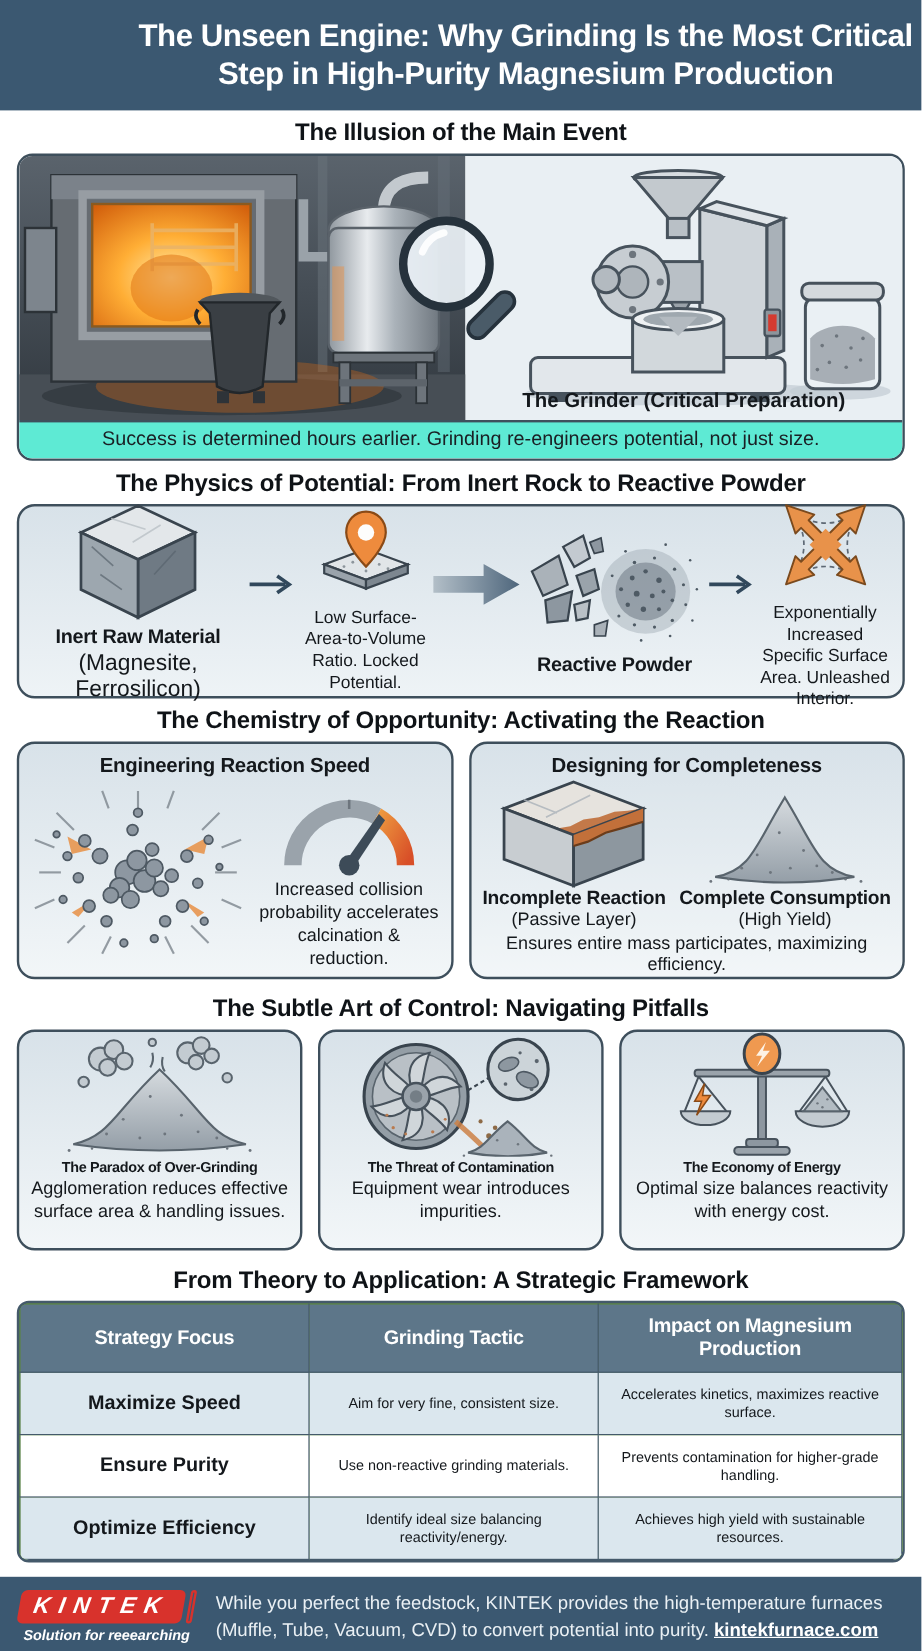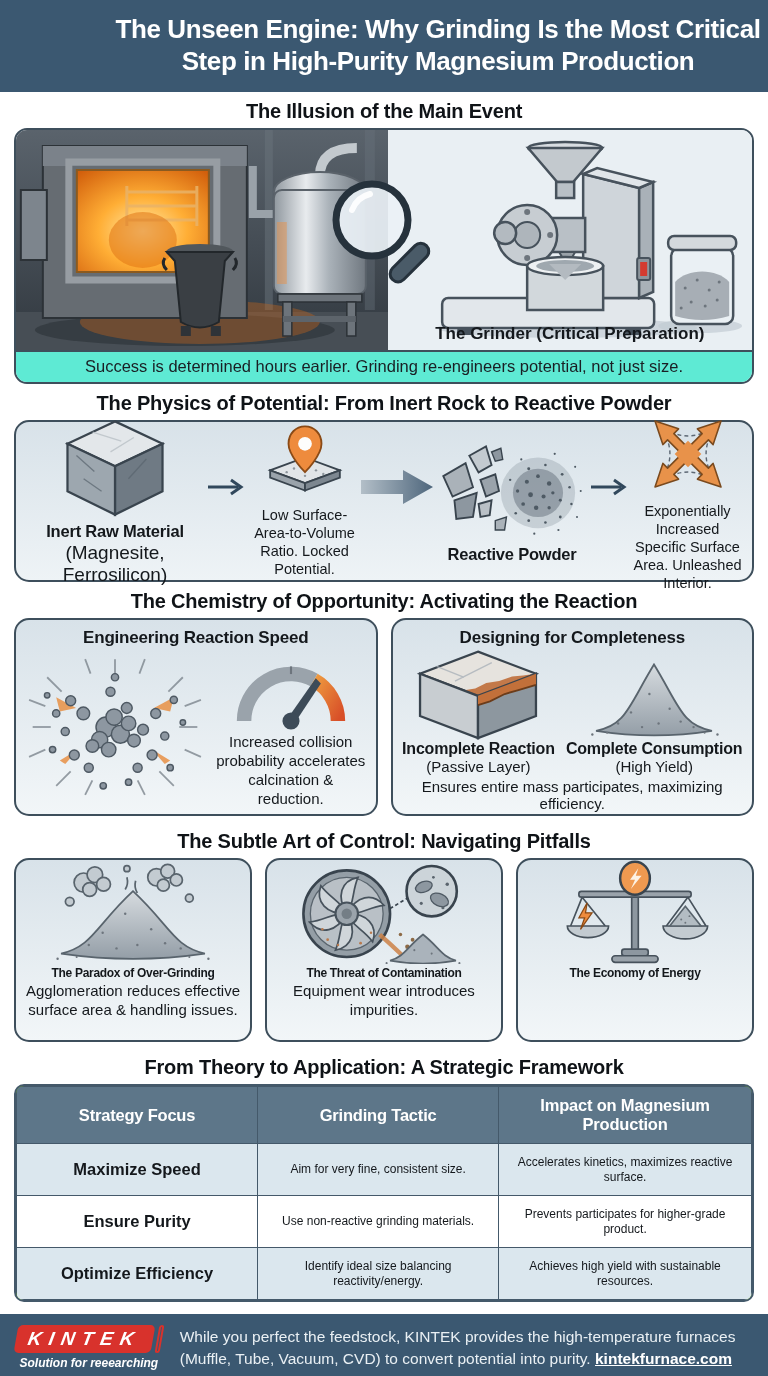--- a/index.html
+++ b/index.html
@@ -584,20 +584,21 @@
       <polygon points="132,80 151,56 170,80" fill="#b3bcc3" stroke="#59646d" stroke-width="2"></polygon>
       <g fill="#6d757d">
           <circle cx="146" cy="72" r="1.2"></circle>
           <circle cx="156" cy="68" r="1.2"></circle>
           <circle cx="151" cy="76" r="1.2"></circle>
         </g>
       <rect x="74" y="108" width="32" height="8" rx="3" fill="#8d97a0" stroke="#47525c" stroke-width="2"></rect>
       <rect x="62" y="116" width="56" height="8" rx="4" fill="#9aa3ab" stroke="#47525c" stroke-width="2"></rect>
     </svg>
     <div class="pitfall-title">The Economy of Energy</div>
+    <div class="pitfall-text">Optimal size balances reactivity with energy cost.</div>
   </div>
 </div>
 
 <h2 class="section-heading sp">From Theory to Application: A Strategic Framework</h2>
 
 <div class="table-wrap">
   <table>
     <colgroup>
         <col class="c1">
         <col class="c2">
@@ -612,21 +613,21 @@
     </thead>
     <tbody>
       <tr class="alt">
         <td class="strategy">Maximize Speed</td>
         <td>Aim for very fine, consistent size.</td>
         <td>Accelerates kinetics, maximizes reactive surface.</td>
       </tr>
       <tr class="plain">
         <td class="strategy">Ensure Purity</td>
         <td>Use non-reactive grinding materials.</td>
-        <td>Prevents participates for higher-grade product.</td>
+        <td>Prevents contamination for higher-grade handling.</td>
       </tr>
       <tr class="alt">
         <td class="strategy">Optimize Efficiency</td>
         <td>Identify ideal size balancing reactivity/energy.</td>
         <td>Achieves high yield with sustainable resources.</td>
       </tr>
     </tbody>
   </table>
 </div>
 

